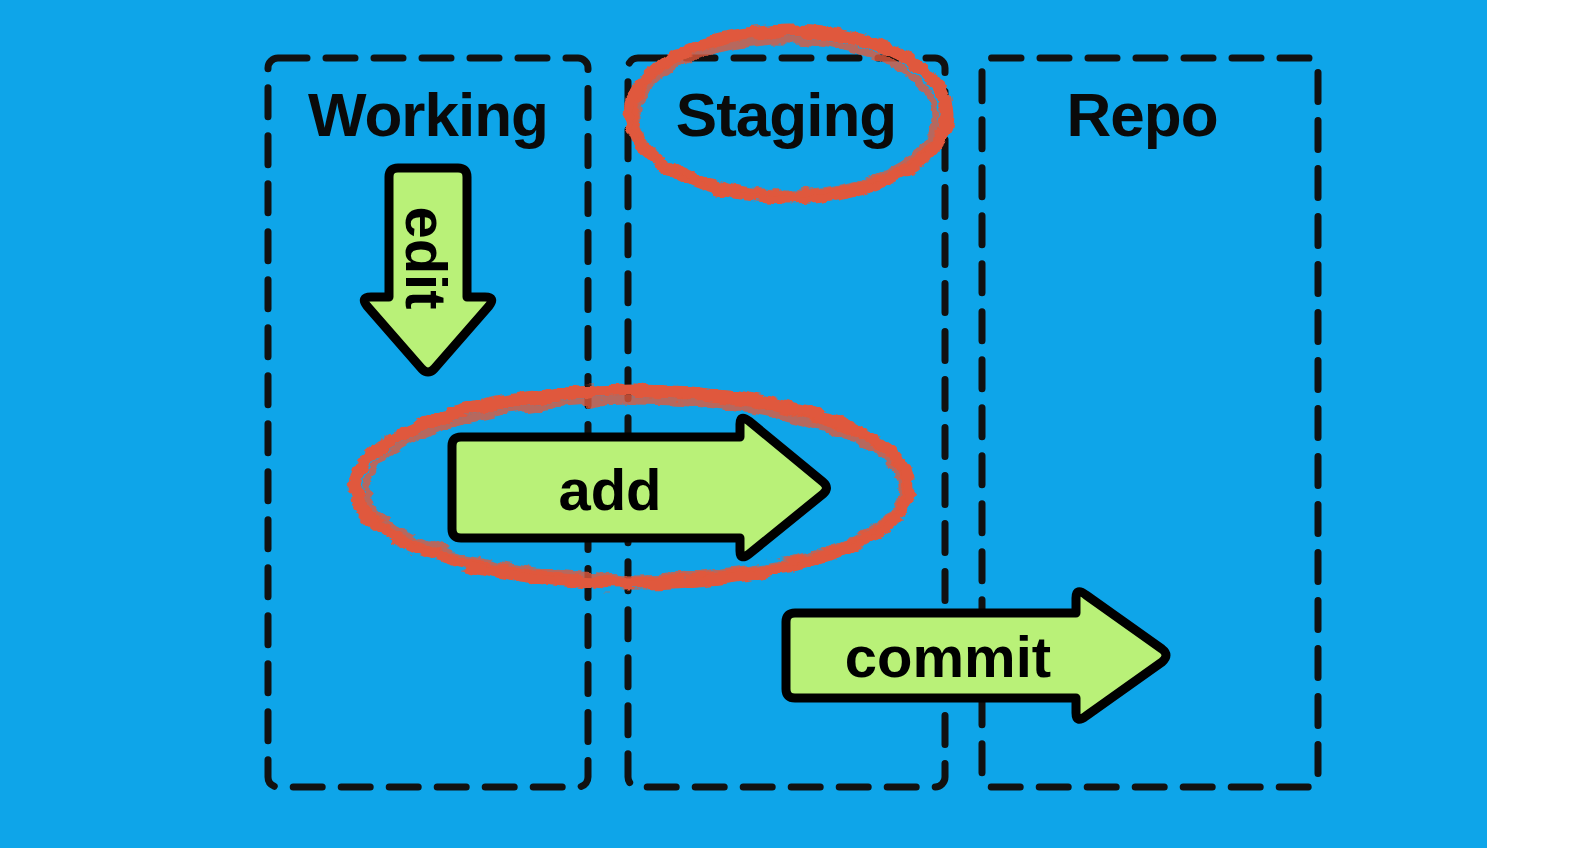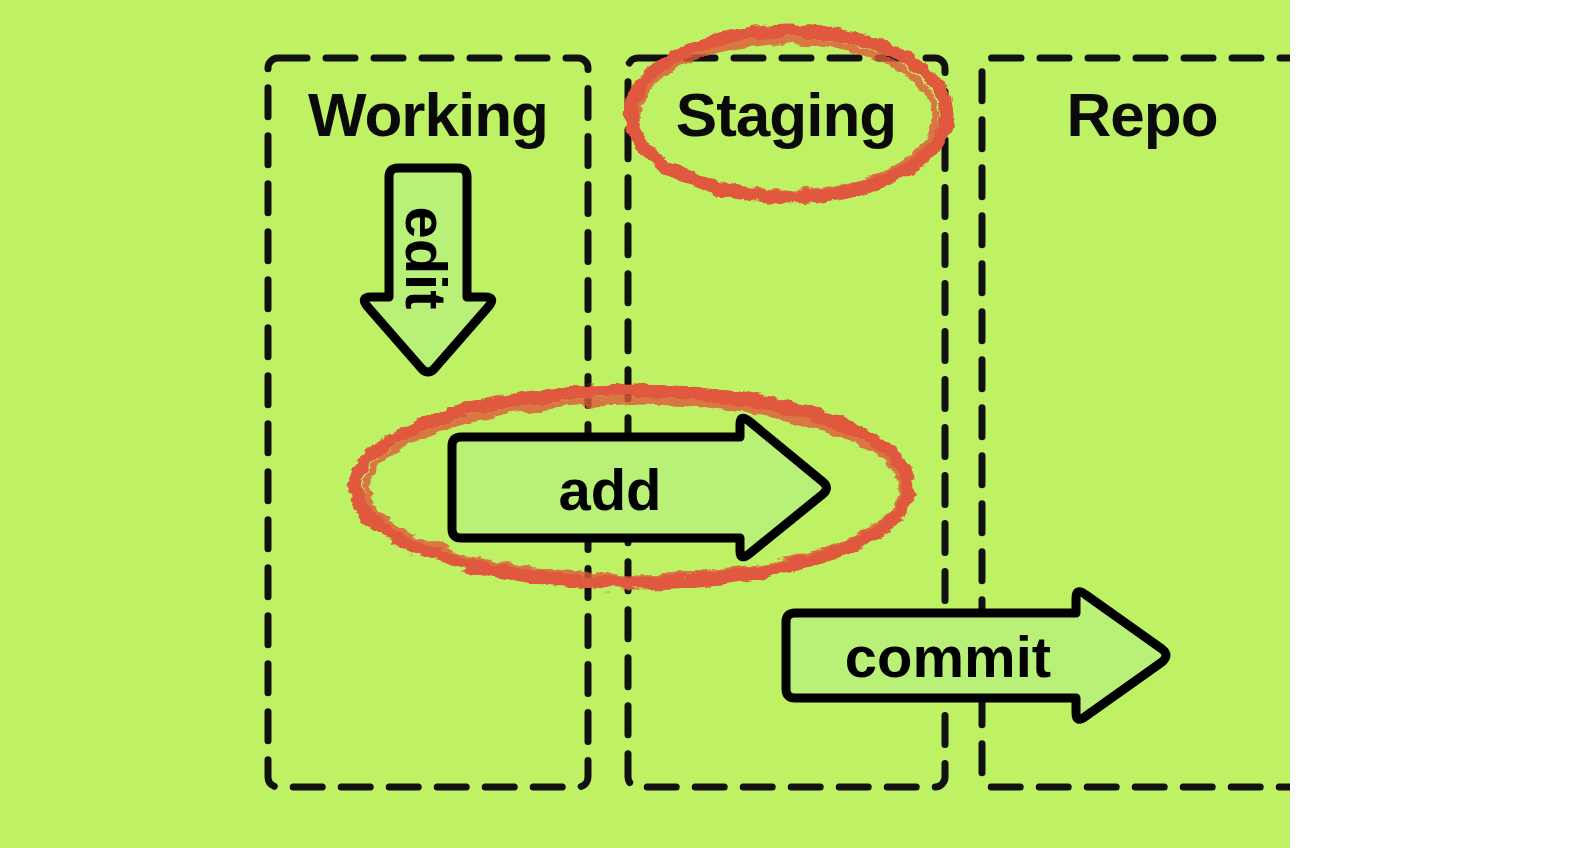--- a/index.html
+++ b/index.html
@@ -5,23 +5,23 @@
   html, body {
     margin: 0;
     padding: 0;
     background: #ffffff;
   }
   body {
     font-family: "Liberation Sans", sans-serif;
   }
   #stage {
     position: relative;
-    width: 1290px;
+    width: 1487px;
     height: 848px;
-    background: #bef264;
+    background: #0ea5e9;
     overflow: hidden;
   }
   #canvas {
     position: absolute;
     left: 0;
     top: 0;
     width: 1589px;
     height: 848px;
   }
   .zone-label {

